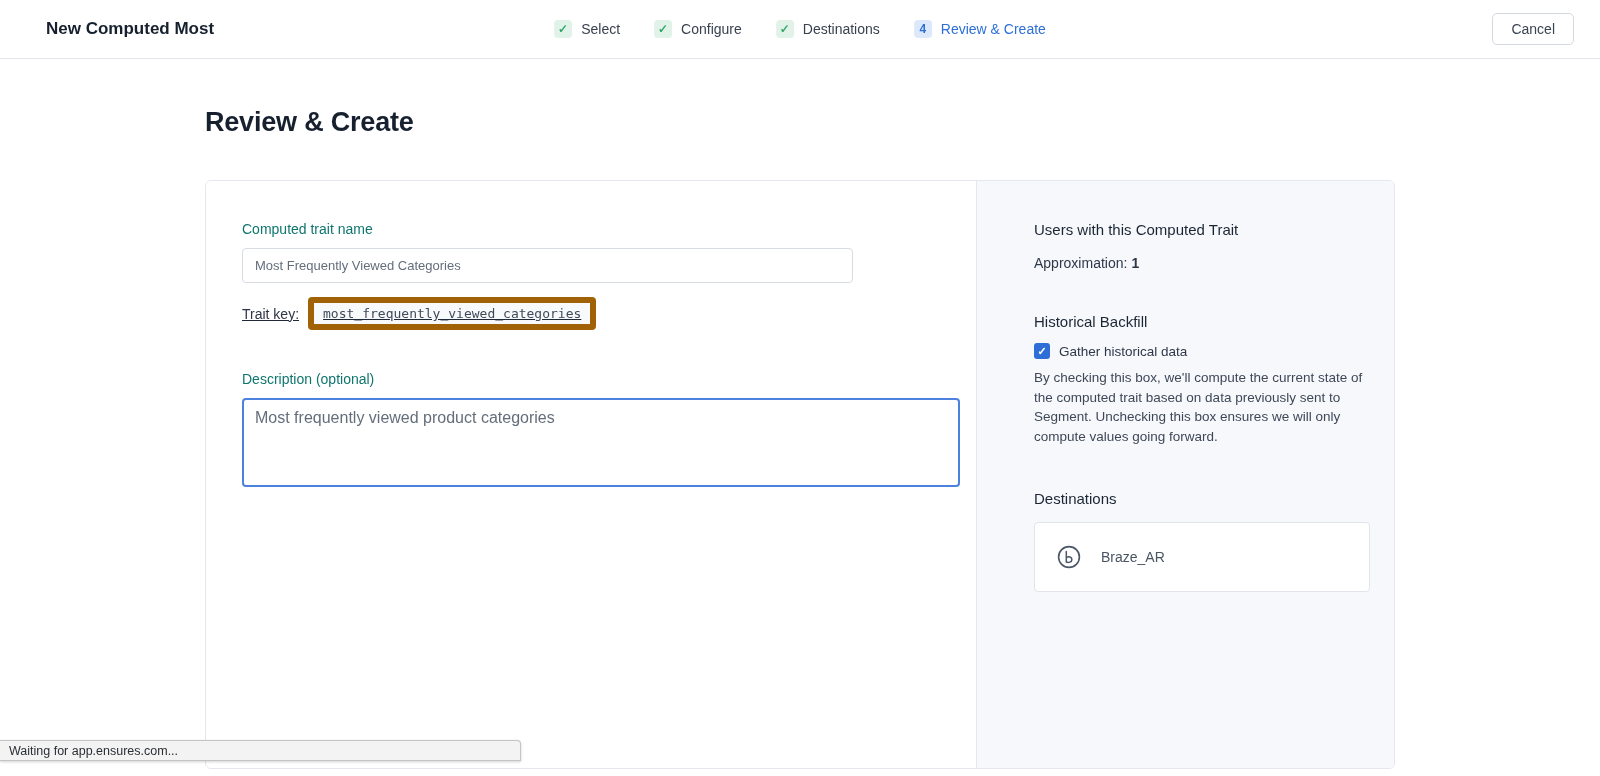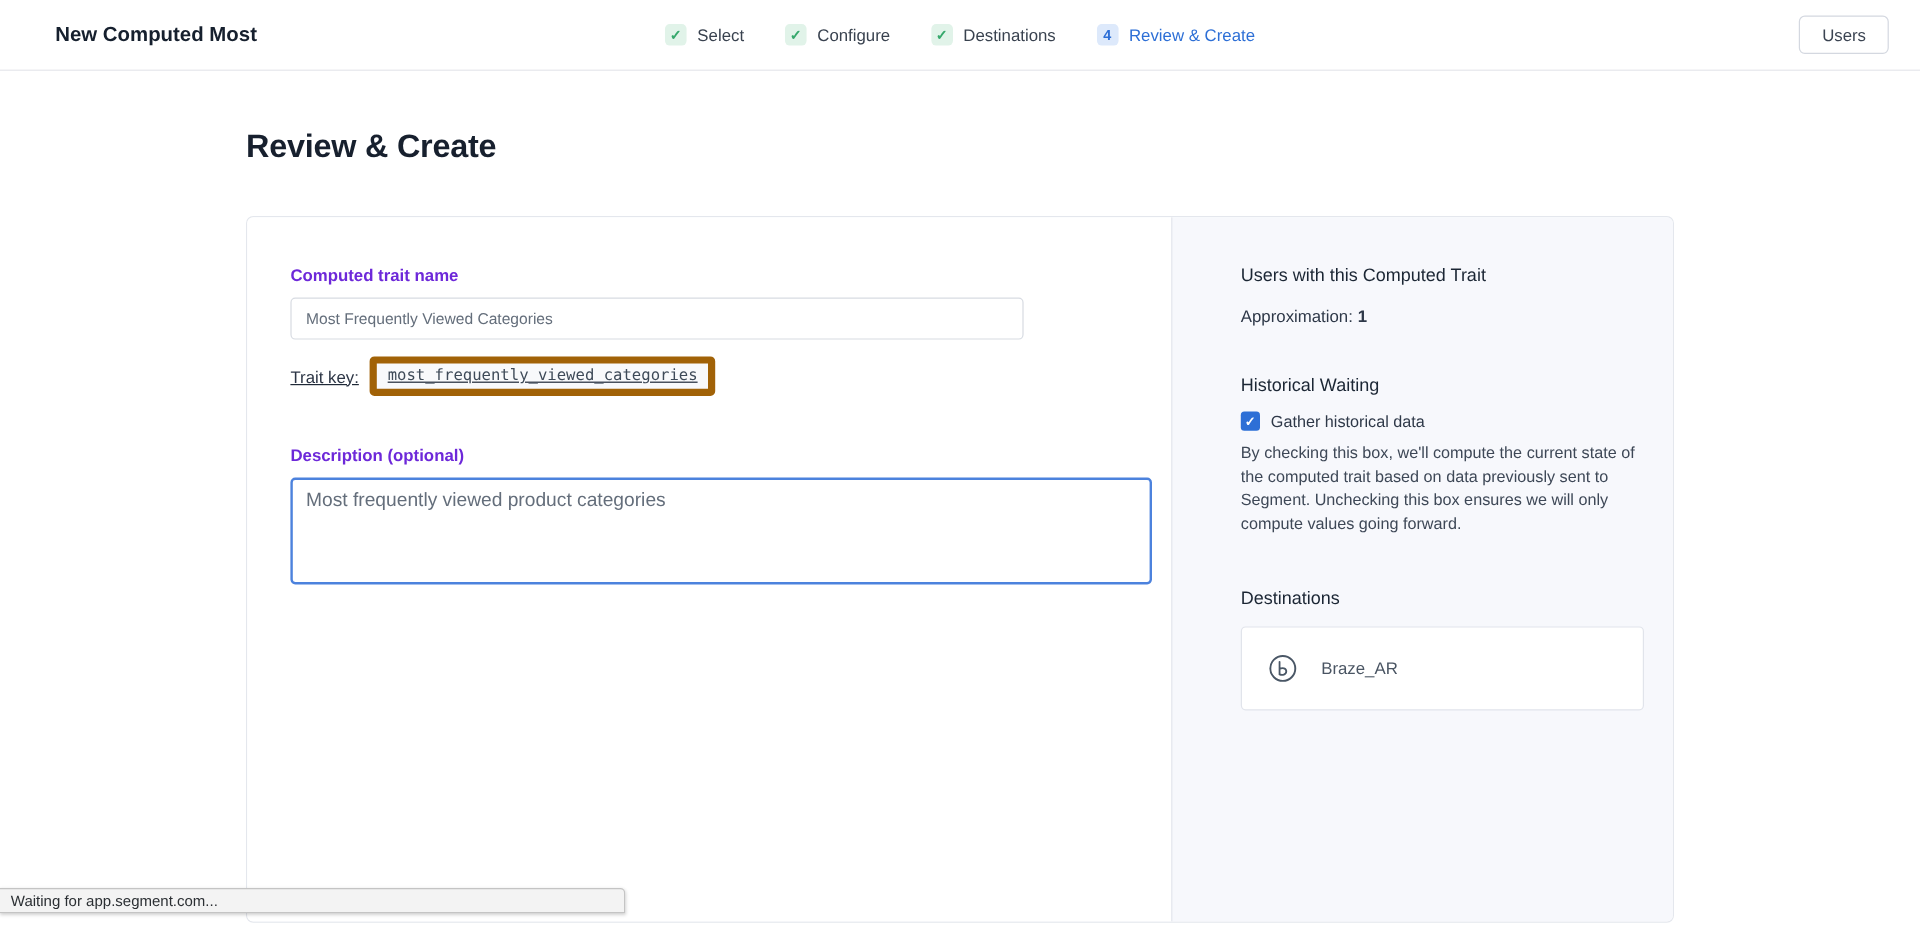--- a/index.html
+++ b/index.html
@@ -90,22 +90,22 @@
     overflow: hidden;
     background: #ffffff;
   }
   .form-panel {
     width: 770px;
     background: #ffffff;
     padding: 40px 16px 0 36px;
   }
   .field-label {
     font-size: 14px;
-    font-weight: 700;
-    color: #6d28d9;
+    font-weight: 400;
+    color: #0f766e;
     margin-bottom: 11px;
   }
   .text-input {
     width: 611px;
     height: 35px;
     border: 1px solid #d7dbe2;
     border-radius: 4px;
     padding: 0 12px;
     font-family: "Liberation Sans", sans-serif;
     font-size: 13px;
@@ -244,21 +244,21 @@
     <div class="step">
       <span class="step-check">✓</span>
       <span class="step-label">Destinations</span>
     </div>
     <div class="step active">
       <span class="step-num">4</span>
       <span class="step-label">Review &amp; Create</span>
     </div>
   </div>
 
-  <button class="cancel-btn">Users</button>
+  <button class="cancel-btn">Cancel</button>
 </header>
 
 <div class="main-wrap">
   <h1 class="page-title">Review &amp; Create</h1>
 
   <div class="card">
 
     <section class="form-panel">
       <div class="field-label">Computed trait name</div>
       <input class="text-input" type="text" value="Most Frequently Viewed Categories" style="">
@@ -271,21 +271,21 @@
       <div class="field-label description-label">Description (optional)</div>
       <textarea class="text-area" style="">Most frequently viewed product categories</textarea>
     </section>
 
     <aside class="summary-panel">
       <div class="summary-heading">Users with this Computed Trait</div>
       <div class="approximation-row">
         <span>Approximation:</span><span class="approximation-value">1</span>
       </div>
 
-      <div class="summary-heading backfill-heading">Historical Waiting</div>
+      <div class="summary-heading backfill-heading">Historical Backfill</div>
       <div class="checkbox-row">
         <span class="checkbox">✓</span>
         <span class="checkbox-label">Gather historical data</span>
       </div>
       <p class="backfill-desc">By checking this box, we'll compute the current state of the computed trait based on data previously sent to Segment. Unchecking this box ensures we will only compute values going forward.</p>
 
       <div class="summary-heading destinations-heading">Destinations</div>
       <div class="destination-card">
         <span class="destination-icon">
           <svg viewBox="0 0 24 24" width="24" height="24">
@@ -294,14 +294,14 @@
           </svg>
         </span>
         <span class="destination-name">Braze_AR</span>
       </div>
     </aside>
 
   </div>
 </div>
 
 <div class="status-bubble">
-  <span>Waiting for app.segment.com...</span>
+  <span>Waiting for app.ensures.com...</span>
 </div>
 
 </body></html>

